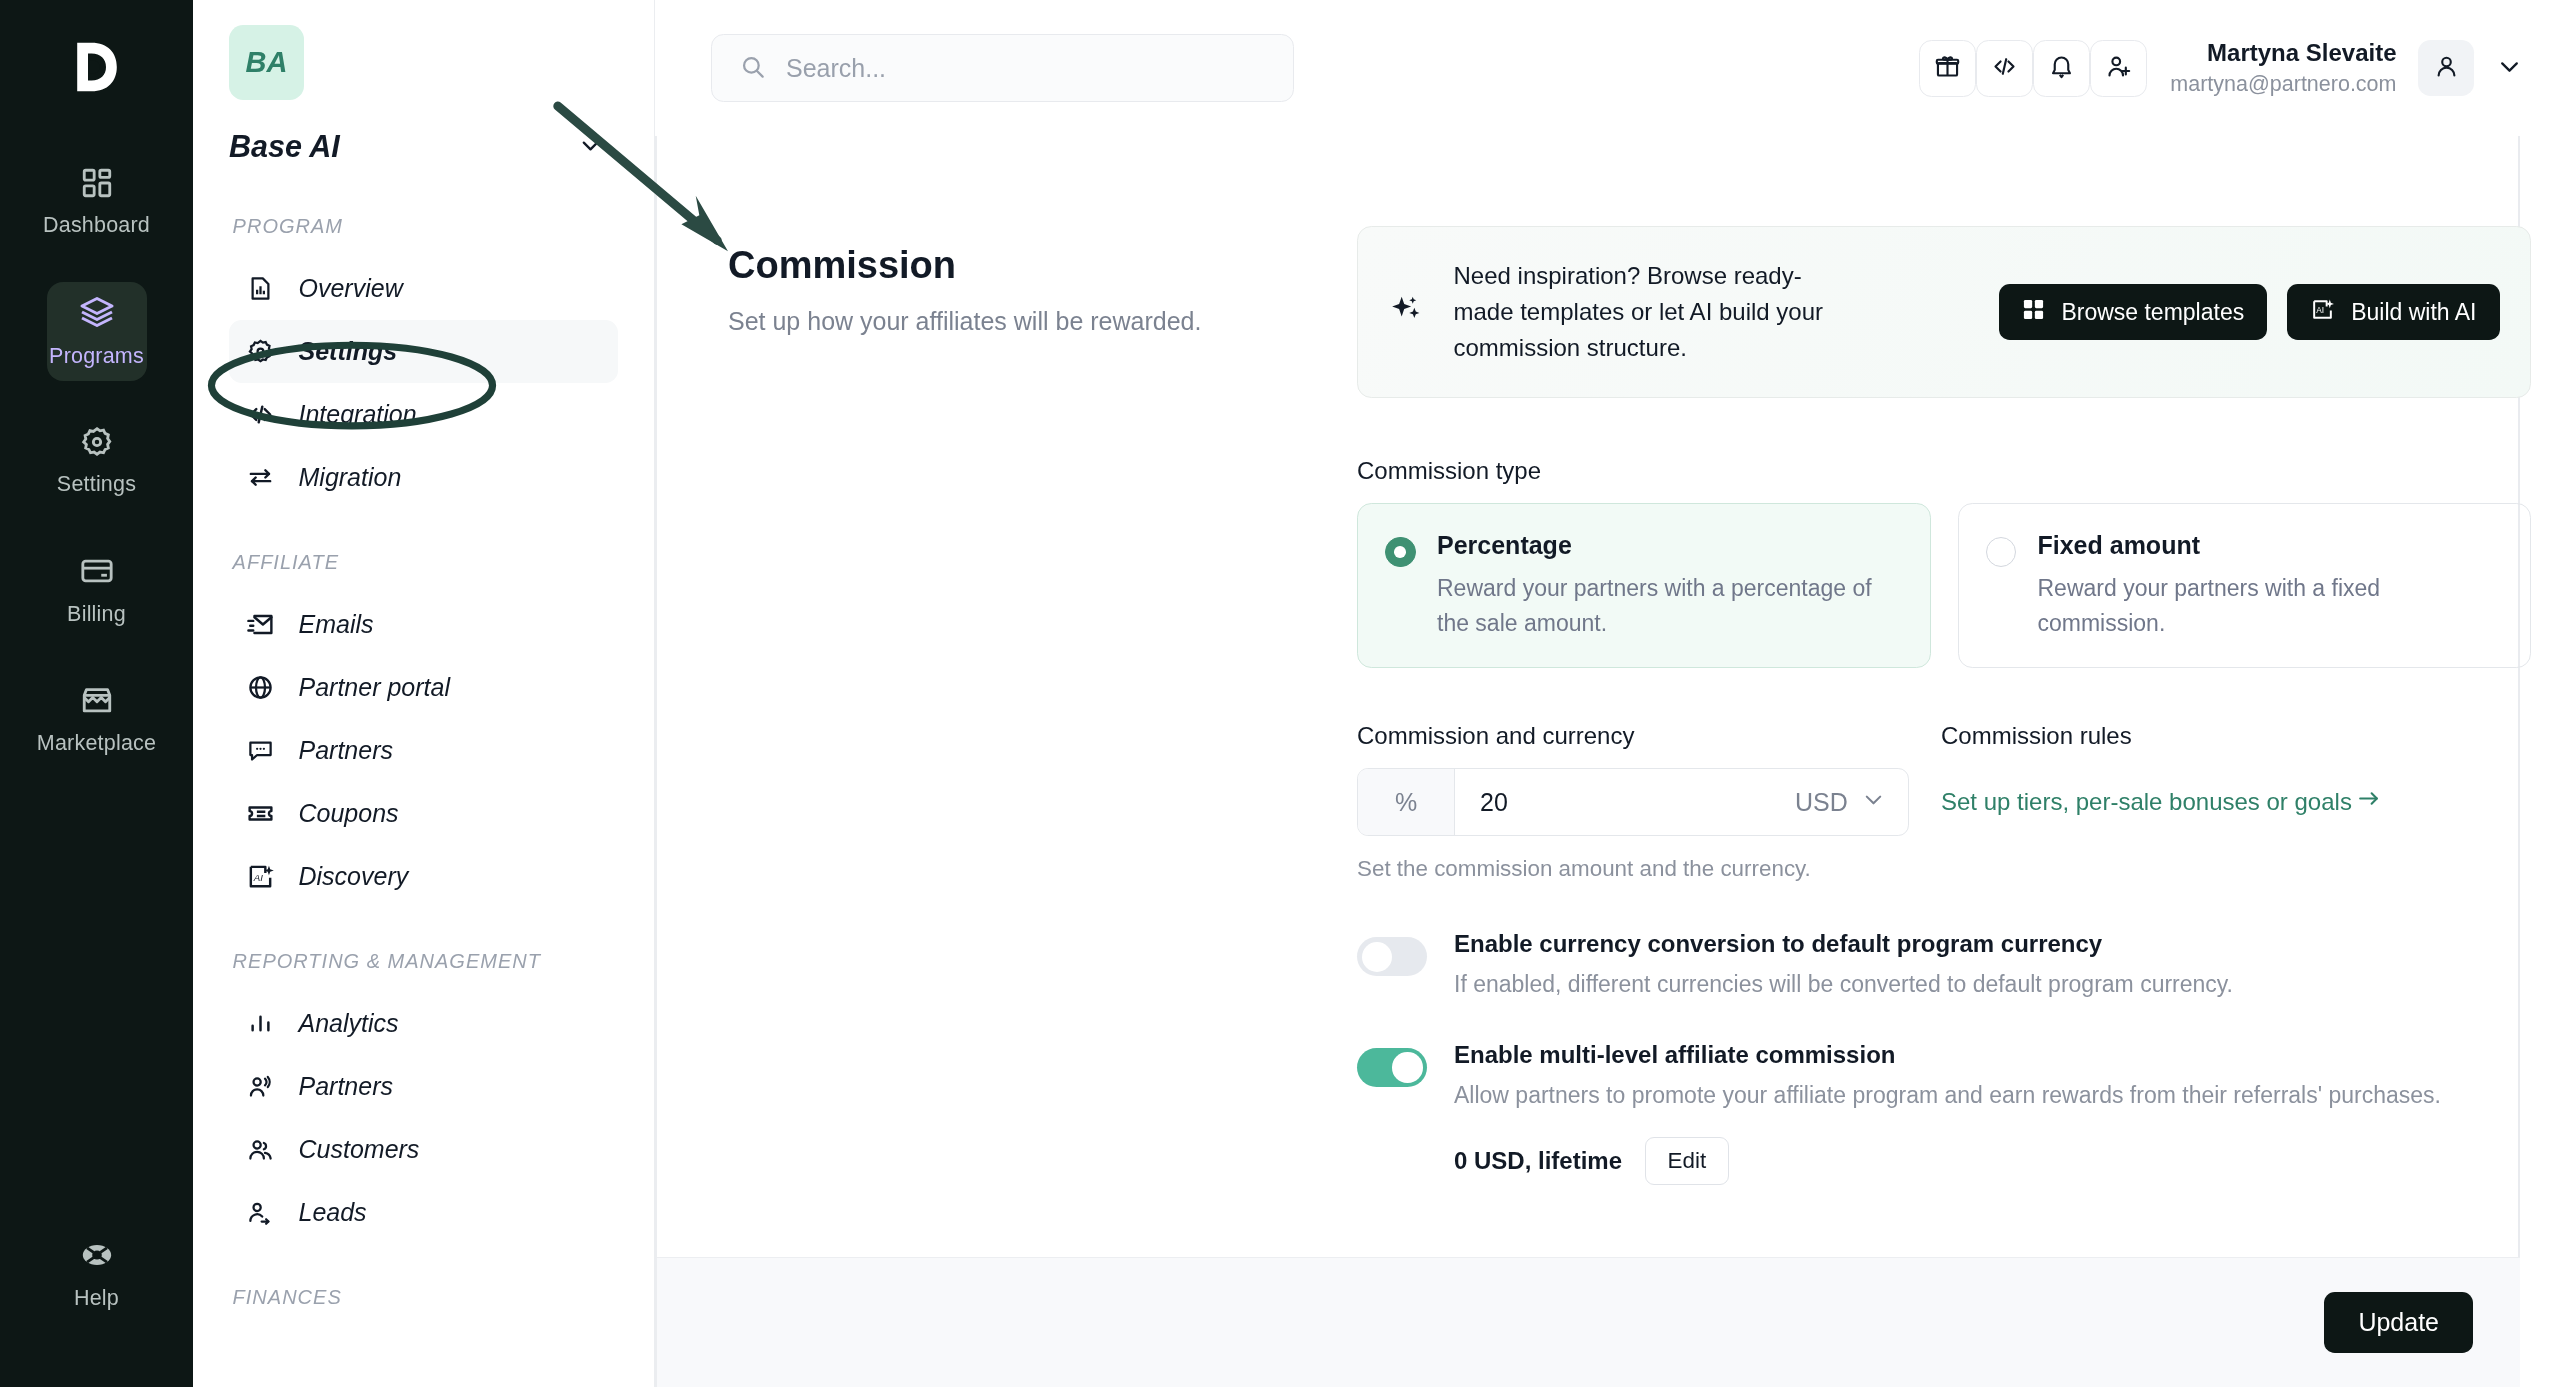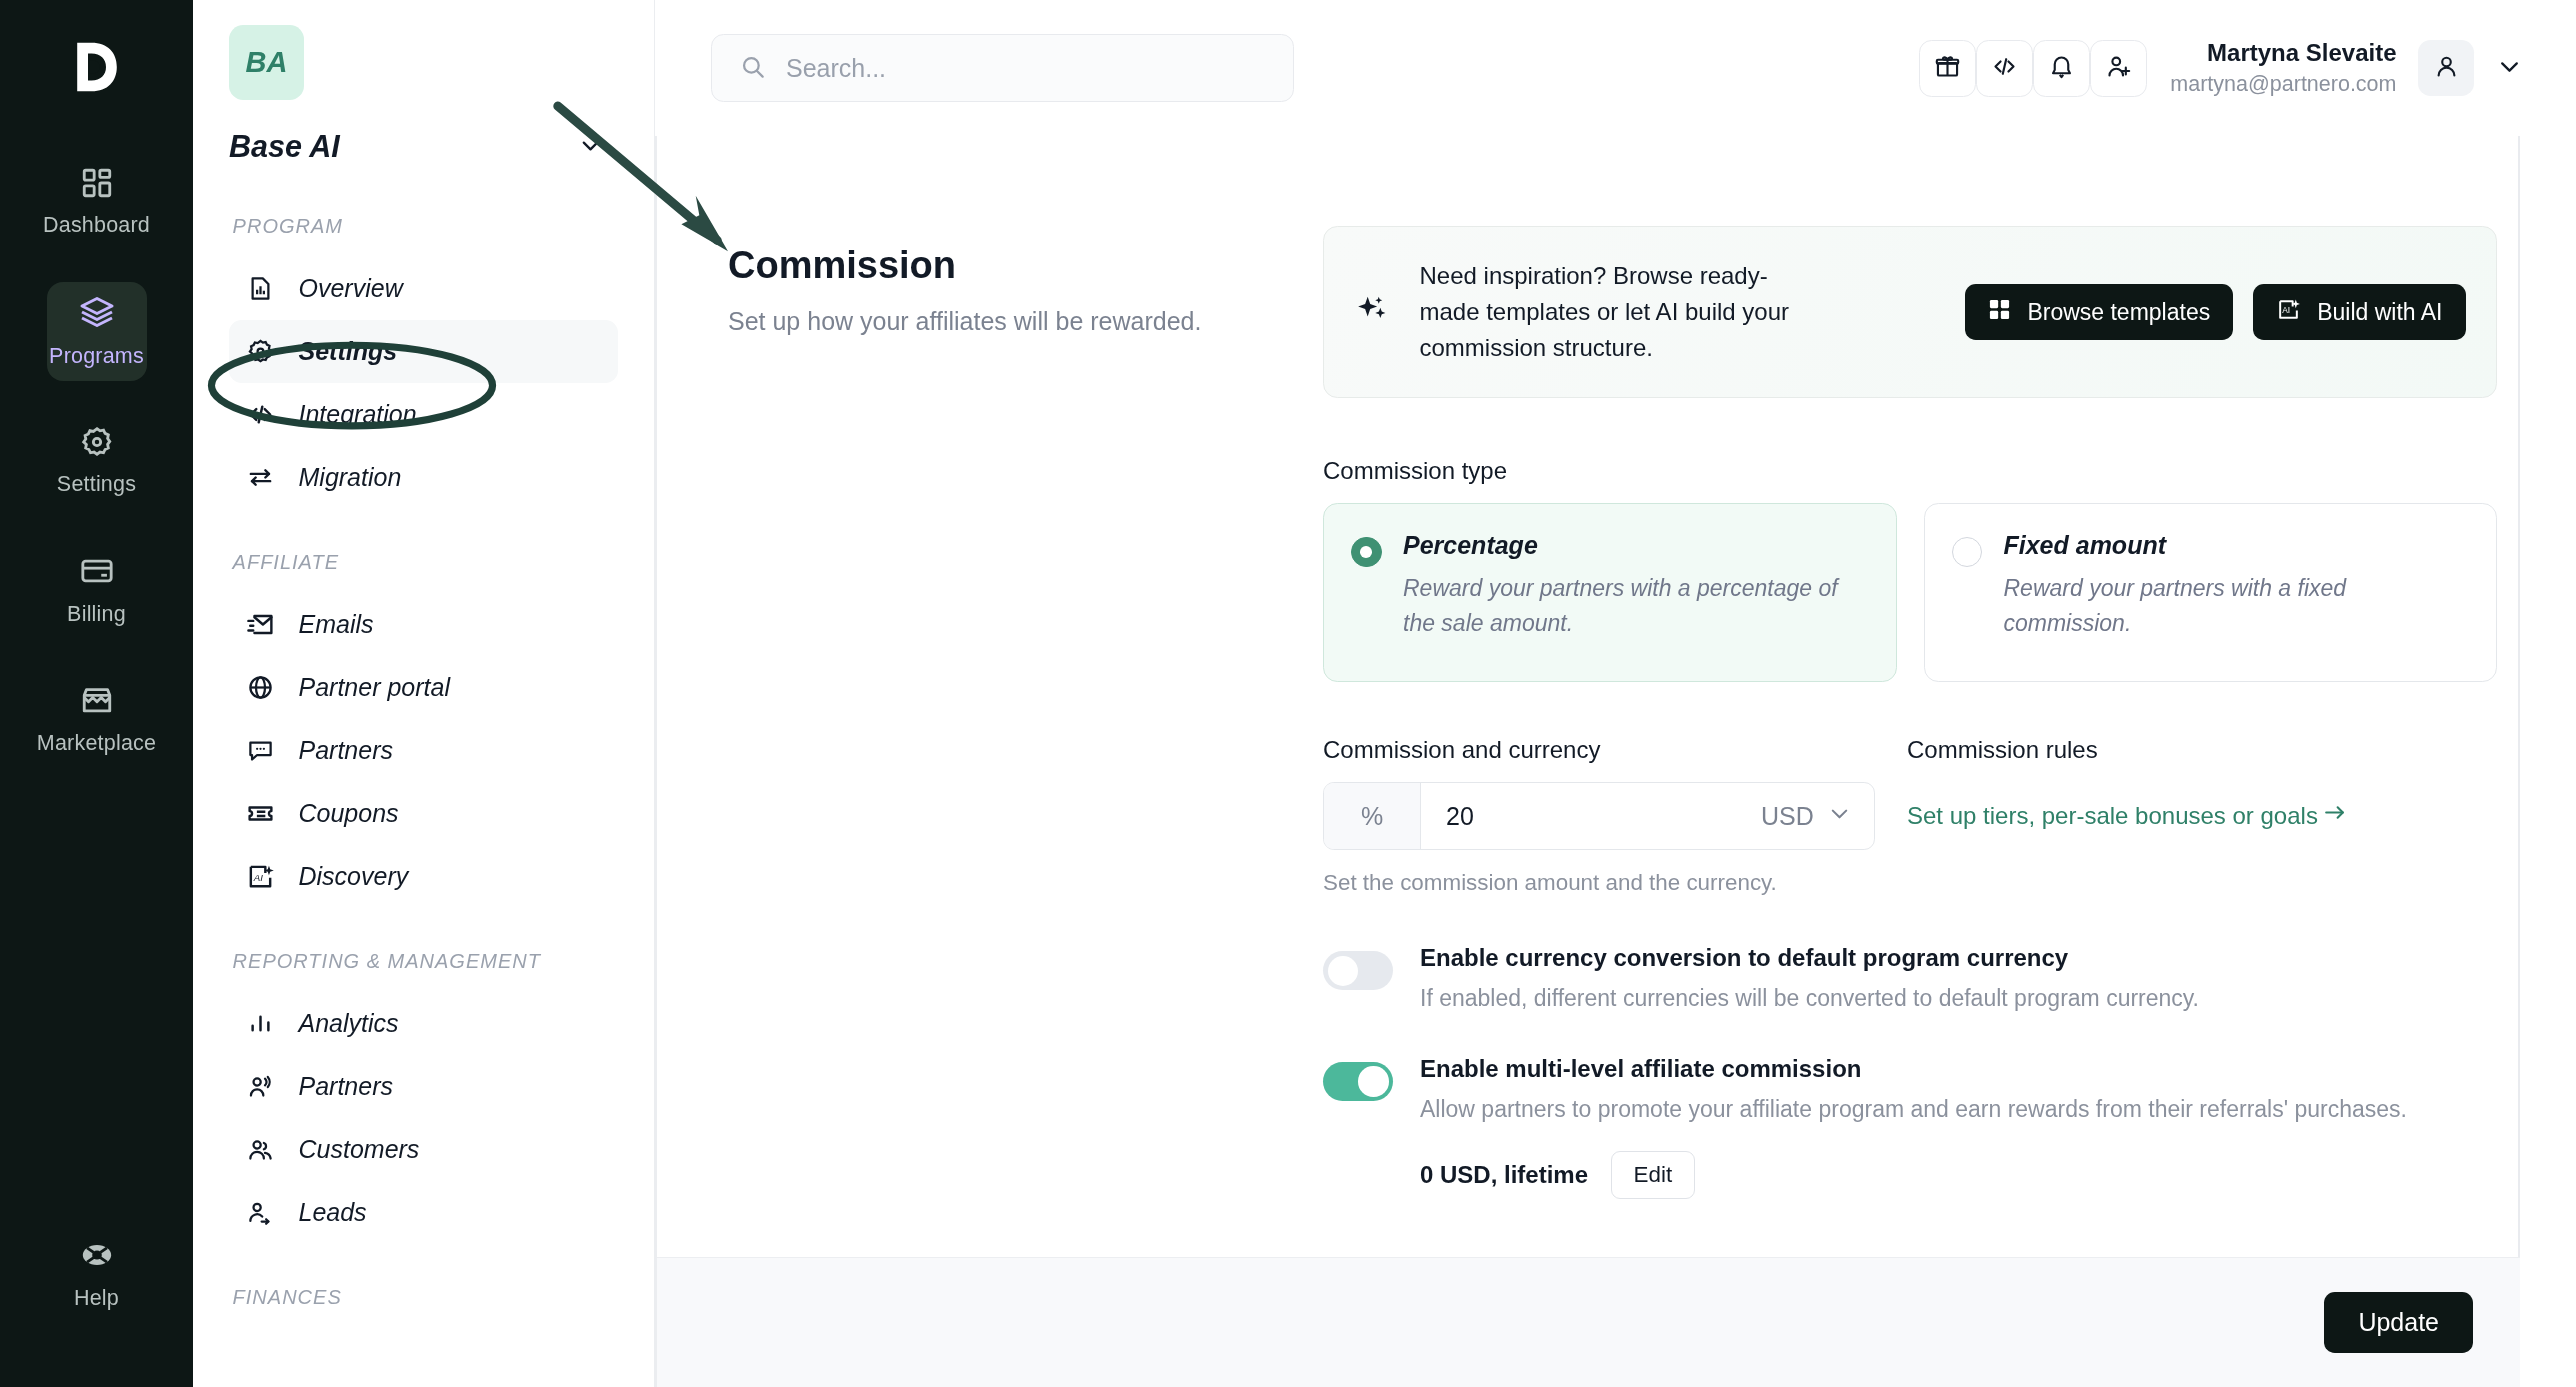--- a/index.html
+++ b/index.html
@@ -78,40 +78,40 @@
   .caret-btn { margin-left: 23px; display: flex; align-items: center; }
 
   .content-wrap { position: relative; height: 1251px; }
   .content-divider { position: absolute; left: 0; top: 0; width: 1.8px; height: 1251px; background: #ebedf0; }
   .right-divider { position: absolute; right: 56px; top: 0; width: 1.8px; height: 1251px; background: #e9ebef; }
 
   .page-head { position: absolute; left: 73px; top: 108px; width: 556px; }
   .page-title { font-size: 38px; font-weight: bold; color: #121a26; margin-bottom: 20px; }
   .page-sub { font-size: 25px; color: #7b8290; }
 
-  .panel { position: absolute; left: 668px; top: 90px; width: 1174px; }
+  .panel { position: absolute; left: 702px; top: 90px; width: 1174px; }
 
   .banner {
     border: 1.8px solid #e7ebe9; border-radius: 14.3px;
     background: linear-gradient(120deg,#f8faf9 0%, #f3f9f6 100%);
     padding: 30.5px 30.5px; display: flex; align-items: center; gap: 27px; margin-bottom: 59px;
   }
   .banner-text { font-size: 24px; line-height: 1.52; color: #121a26; width: 376px; }
   .banner-btns { margin-left: auto; display: flex; gap: 20px; }
   .dark-btn {
     background: #0d1715; color: #ffffff; border: none; border-radius: 10.8px;
     height: 56px; padding: 0 23px; display: flex; align-items: center; gap: 16px;
     font-size: 23px; font-family: inherit;
   }
 
   .field-label { font-size: 24px; color: #121a26; margin-bottom: 18px; }
   .types { display: flex; gap: 27px; margin-bottom: 54px; }
   .type-card {
     flex: 1 1 0; border-radius: 14.3px; border: 1.8px solid #e4e7eb;
-    padding: 27px 27px 41px 27px; display: flex; gap: 21.5px; font-style: italic;
+    padding: 27px 27px 27px 27px; display: flex; gap: 21.5px;
   }
   .type-card.sel { background: #f2faf6; border-color: #cfe7dc; }
   .radio { width: 30.5px; height: 30.5px; border-radius: 50%; border: 1.8px solid #d3d7de; flex: 0 0 30.5px; margin-top: 5.4px; }
   .radio.on { background: #3f9173; border-color: #3f9173; display: flex; align-items: center; justify-content: center; }
   .radio.on::after { content: ""; width: 11.7px; height: 11.7px; border-radius: 50%; background: #ffffff; }
   .type-name { font-size: 25px; font-weight: bold; color: #121a26; margin-bottom: 10.8px; }
   .type-desc { font-size: 23px; color: #70778a; line-height: 1.5; }
 
   .two-col { display: flex; gap: 32px; margin-bottom: 48px; }
   .col-left { width: 552px; }

